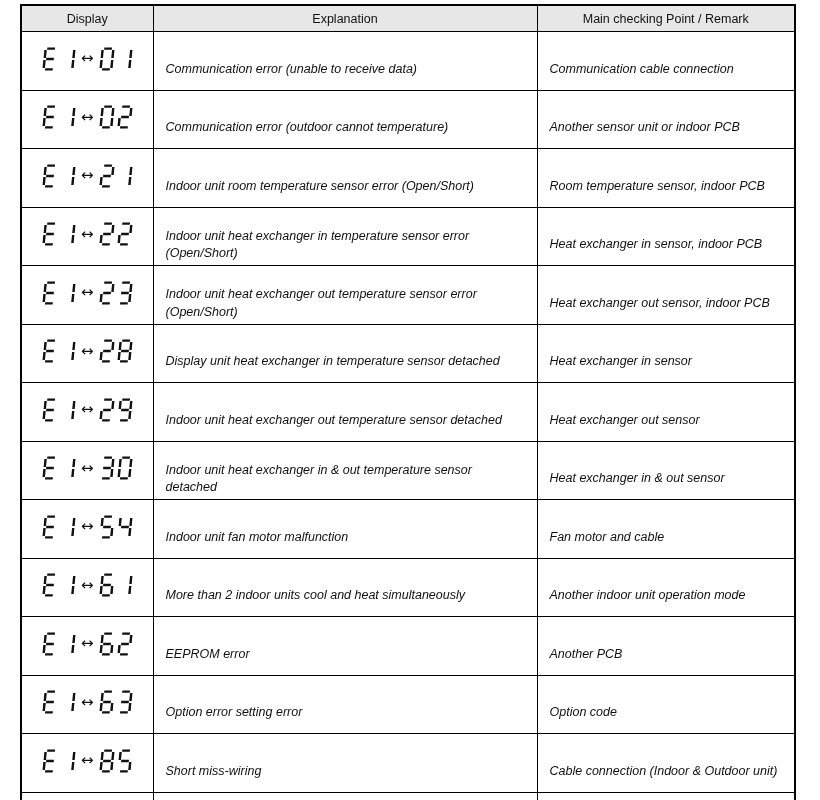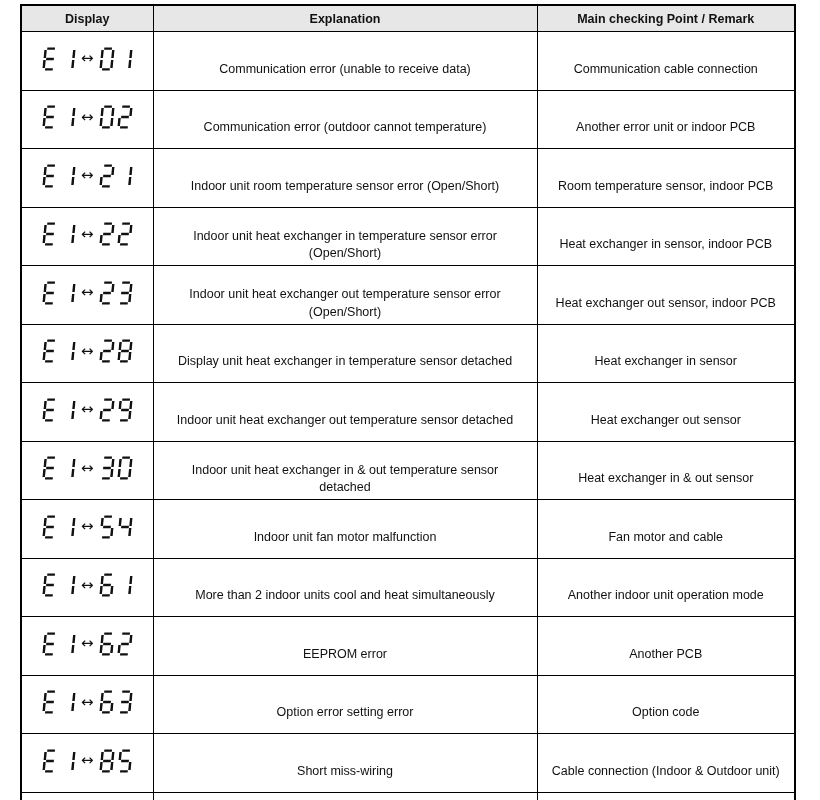--- a/index.html
+++ b/index.html
@@ -12,31 +12,32 @@
     border-collapse:collapse;
     width:774px;
     table-layout:fixed;
     border:2px solid #000;
   }
   th,td{border:1px solid #000;}
   th{
     background:#e7e7e7;
     height:25px;
     font-size:12.5px;
-    font-weight:bold;
+    font-weight:normal;
     text-align:center;
     padding:0 12px;
   }
   td{height:53.5px;vertical-align:middle;}
   td.exp,td.remark{
     font-size:12.5px;
     line-height:1.4;
     padding:2px 12px;
     white-space:pre-line;
-    text-align:center;
+    text-align:left;
+    font-style:italic;
   }
   td.display{text-align:center;}
   .code{
     display:inline-flex;
     align-items:center;
     justify-content:center;
   }
   .seg-group{
     display:inline-flex;
     align-items:center;
@@ -146,21 +147,21 @@
                   <line x1="1.4" y1="10.9" x2="1.4" y2="17.7" stroke="#111" stroke-width="2.1" stroke-linecap="butt"></line>
                   <line x1="2.7" y1="18.9" x2="9.3" y2="18.9" stroke="#111" stroke-width="2.1" stroke-linecap="butt"></line>
                 </svg>
               </span>
       </span>
     </td>
     <td class="exp">
       <span>Communication error (outdoor cannot temperature)</span>
     </td>
     <td class="remark">
-      <span>Another error unit or indoor PCB</span>
+      <span>Another sensor unit or indoor PCB</span>
     </td>
   </tr>
 
   <tr>
     <td class="display">
       <span class="code">
         <span class="seg-group">
                 <svg viewBox="0 0 12 20" class="seg-char">
                   <line x1="2.7" y1="1.1" x2="9.3" y2="1.1" stroke="#111" stroke-width="2.1" stroke-linecap="butt"></line>
                   <line x1="1.4" y1="2.3" x2="1.4" y2="9.1" stroke="#111" stroke-width="2.1" stroke-linecap="butt"></line>

